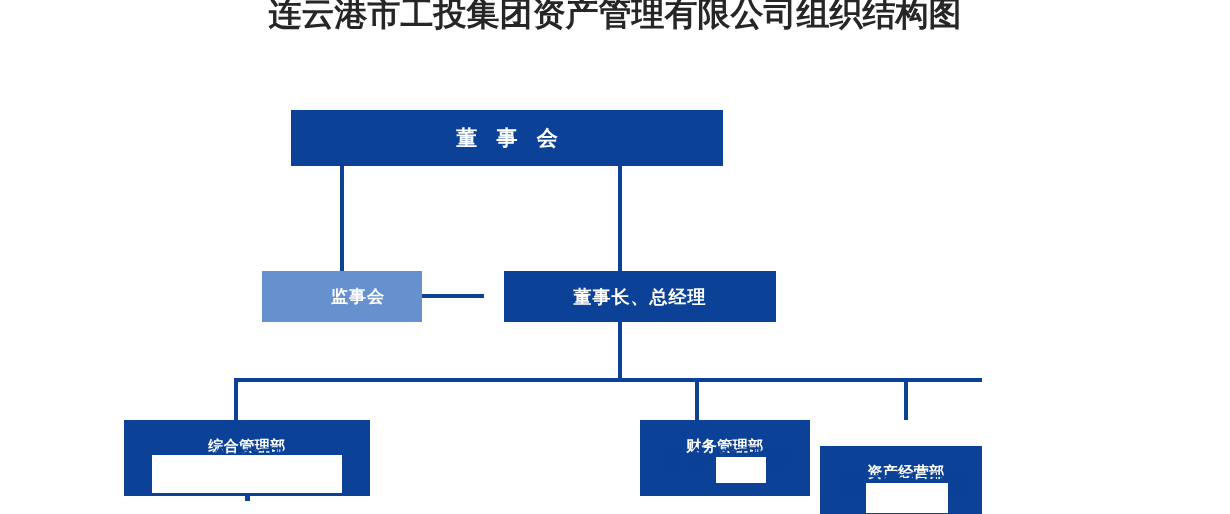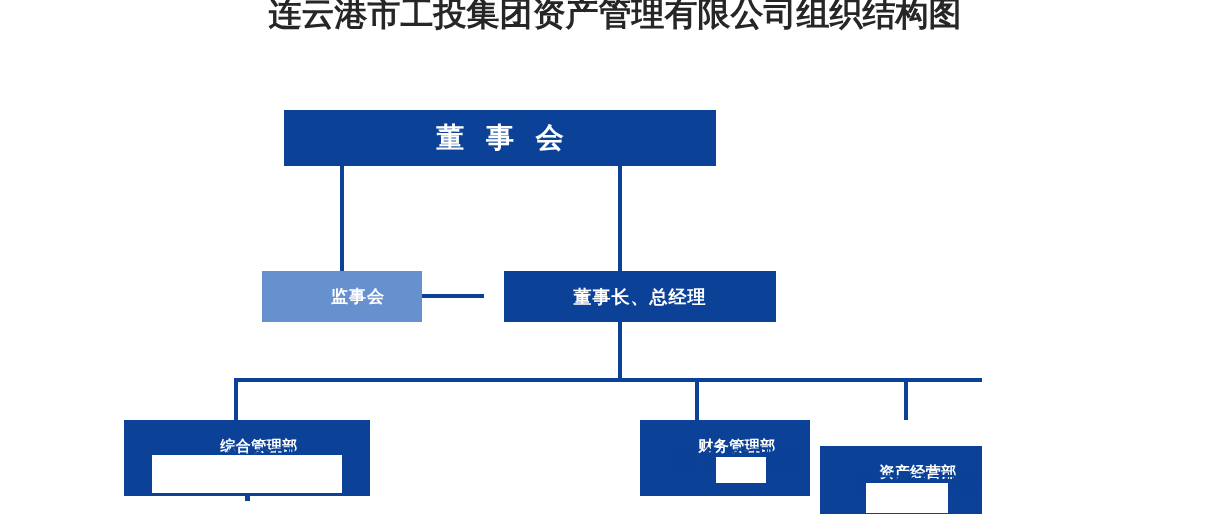--- a/index.html
+++ b/index.html
@@ -42,24 +42,25 @@
     justify-content: center;
     color: #ffffff;
     font-weight: 700;
     text-align: center;
     overflow: visible;
   }
   .node-dark   { background: #0B4197; }
   .node-light  { background: #6690CE; padding-left: 32px; }
 
   #node-board {
-    left: 284px; top: 110px; width: 432px; height: 56px;
-    font-size: 28px;
+    left: 291px; top: 110px; width: 432px; height: 56px;
+    font-size: 21px;
     letter-spacing: 7px;
     text-indent: 7px;
+    font-family: Liberation Serif, serif;
   }
   #node-supervisors {
     left: 262px; top: 271px; width: 160px; height: 51px;
     font-size: 17px;
     letter-spacing: 1px;
   }
   #node-chairman {
     left: 484px; top: 271px; width: 272px; height: 51px;
     font-size: 18px;
     letter-spacing: 1px;
@@ -76,21 +77,20 @@
   #dept-2 { left: 820px;  width: 172px; margin-top: 26px; }
   #dept-3 { left: 1010px; width: 170px; }
 
   
   .dept-label-wrap {
     position: absolute;
     left: 0;
     top: 0;
     width: 100%;
     height: 100%;
-    padding-left: 24px;
   }
   .dept-label-top {
     position: absolute;
     left: 0;
     top: 17px;
     width: 100%;
     text-align: center;
     font-size: 15px;
     font-weight: 700;
     color: #ffffff;

